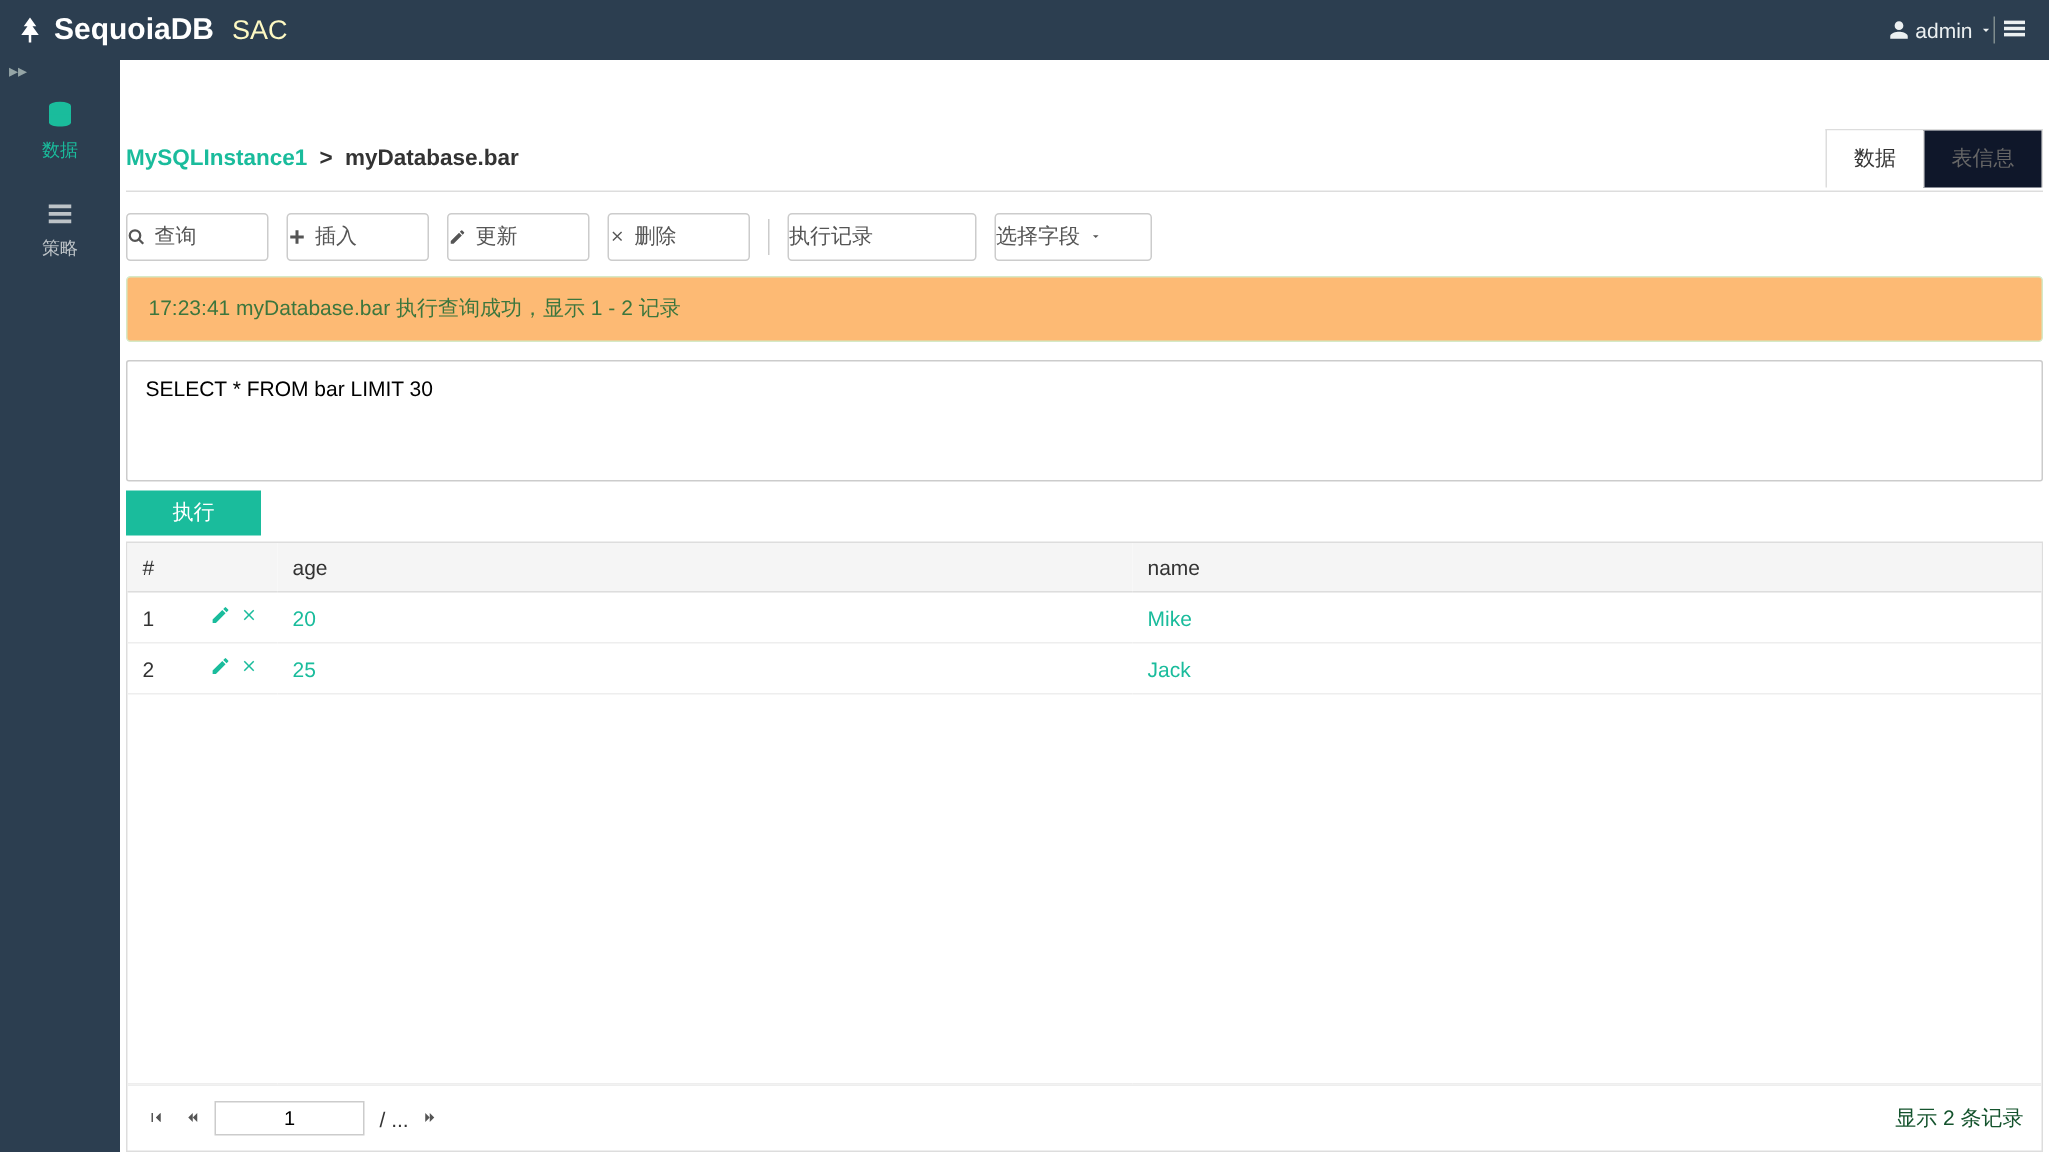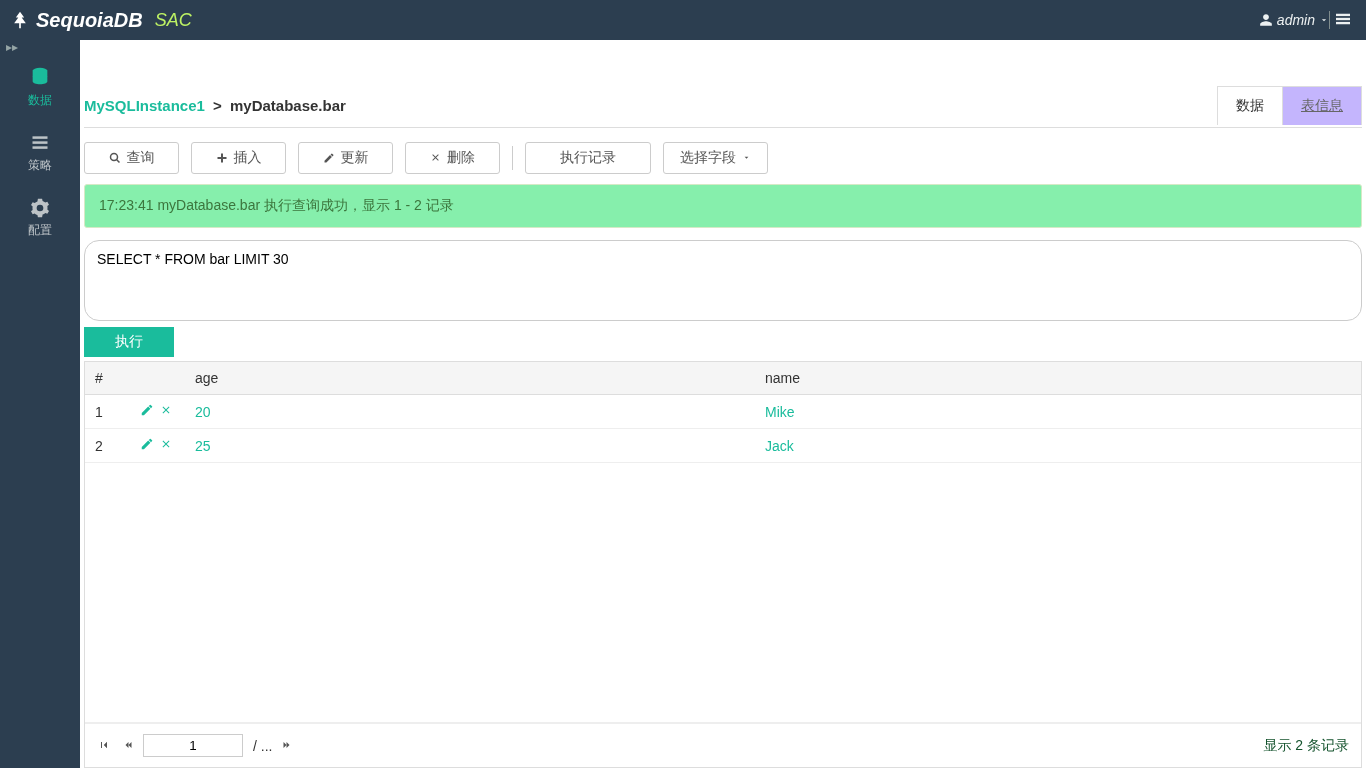--- a/index.html
+++ b/index.html
@@ -1,45 +1,45 @@
 <!DOCTYPE html>
 <html><head>
 <meta charset="utf-8">
 <style>
 * { margin: 0; padding: 0; box-sizing: border-box; }
 body { font-family: "Helvetica Neue", Helvetica, Arial, "Microsoft YaHei", sans-serif; font-size: 14px; color: #333; background: #fff; overflow: hidden; width: 1366px; height: 768px; }
-.header { height: 40px; background: #2c3e50; color: #fff; display: flex; padding: 0 10px; font-style: italic; }
+.header { height: 40px; background: #2c3e50; color: #fff; display: flex; padding: 0 10px; }
 .logo { display: flex; align-items: center; font-size: 20px; font-weight: bold; gap: 6px; }
 .logo-icon { width: 20px; height: 20px; }
-.logo-sac { color: #bef264; font-weight: normal; margin-left: 6px; font-size: 18px; }
+.logo-sac { color: #fef9c3; font-weight: normal; margin-left: 6px; font-size: 18px; }
 .header-right { margin-left: auto; display: flex; align-items: center; gap: 0; color: #ecf0f1; }
 .user-menu { display: flex; align-items: center; gap: 4px; cursor: pointer; }
 .divider-v { width: 1px; height: 18px; background: #7f8c8d; }
 .menu-icon-btn { cursor: pointer; padding: 4px; }
 .body-wrap { display: flex; height: 728px; }
 .sidebar { width: 80px; background: #2c3e50; color: #bdc3c7; display: flex; flex-direction: column; }
 .sidebar-expand { height: 14px; padding-left: 6px; cursor: pointer; color: #95a5a6; font-size: 12px; display: flex; align-items: center; }
 .sidebar-item { display: flex; flex-direction: column; align-items: center; justify-content: center; padding: 12px 0; cursor: pointer; font-size: 12px; gap: 4px; }
 .sidebar-item.active { color: #1abc9c; }
 .sidebar-icon { font-size: 20px; }
 .main { flex: 1; display: flex; flex-direction: column; padding: 0 4px; margin-top: 44px; }
 .breadcrumb-row { display: flex; align-items: center; height: 50px; border-bottom: 1px solid #ddd; }
 .breadcrumb { font-size: 15px; font-weight: bold; }
 .breadcrumb a { color: #1abc9c; text-decoration: none; }
 .breadcrumb .sep { color: #333; margin: 0 4px; }
 .tabs { margin-left: auto; display: flex; border: 1px solid #ddd; border-bottom: none; }
 .tab { padding: 10px 18px; cursor: pointer; border-left: 1px solid #ddd; }
 .tab:first-child { border-left: none; }
 .tab.active { background: #fff; border-bottom: 1px solid #fff; margin-bottom: -1px; }
-.tab:not(.active) { background: #c4b5fd; color: #666; text-decoration: underline; }
+.tab:not(.active) { background: #0f172a; color: #666; }
 .toolbar { display: flex; gap: 12px; padding: 14px 0 10px; align-items: center; }
-.btn { border: 1px solid #ccc; background: #fff; padding: 6px 0; width: 95px; text-align: center; cursor: pointer; border-radius: 3px; font-size: 14px; display: inline-flex; align-items: center; justify-content: center; gap: 6px; color: #555; }
+.btn { border: 1px solid #ccc; background: #fff; padding: 6px 0; width: 95px; text-align: center; cursor: pointer; border-radius: 3px; font-size: 14px; display: inline-flex; align-items: center; justify-content: flex-start; gap: 6px; color: #555; }
 .toolbar-sep { width: 1px; height: 24px; background: #ccc; }
-.status-bar { background: #86efac; border: 1px solid #d6e9c6; color: #3c763d; padding: 12px 14px; border-radius: 3px; margin-bottom: 12px; }
-.sql-box { border: 1px solid #ccc; border-radius: 15px; padding: 10px 12px; width: 100%; height: 90px; font-family: inherit; font-size: 14px; resize: none; outline: none; }
+.status-bar { background: #fdba74; border: 1px solid #d6e9c6; color: #3c763d; padding: 12px 14px; border-radius: 3px; margin-bottom: 12px; }
+.sql-box { border: 1px solid #ccc; border-radius: 2px; padding: 10px 12px; width: 100%; height: 90px; font-family: inherit; font-size: 14px; resize: none; outline: none; }
 .exec-btn { background: #1abc9c; color: #fff; border: none; padding: 6px 0; width: 90px; cursor: pointer; margin-top: 6px; font-size: 14px; }
 .table-wrap { margin-top: 4px; border: 1px solid #ddd; }
 table { width: 100%; border-collapse: collapse; }
 th, td { text-align: left; padding: 8px 10px; border-bottom: 1px solid #eee; }
 thead th { background: #f5f5f5; font-weight: normal; color: #333; border-bottom: 1px solid #ddd; }
 .col-idx { width: 45px; }
 .col-actions { width: 55px; }
 .col-age { width: 570px; }
 .link { color: #1abc9c; cursor: pointer; }
 .row-actions { color: #1abc9c; display: flex; gap: 6px; }
@@ -98,26 +98,20 @@
         </svg>
       <span>数据</span>
     </div>
     <div class="sidebar-item">
       <svg class="sidebar-icon" width="20" height="20" viewBox="0 0 24 24" fill="currentColor">
           <rect x="3" y="4" width="18" height="3"></rect>
           <rect x="3" y="10" width="18" height="3"></rect>
           <rect x="3" y="16" width="18" height="3"></rect>
         </svg>
       <span>策略</span>
-    </div>
-    <div class="sidebar-item">
-      <svg class="sidebar-icon" width="20" height="20" viewBox="0 0 24 24" fill="currentColor">
-          <path d="M12 8a4 4 0 100 8 4 4 0 000-8zm9 4a9 9 0 01-.2 1.9l2 1.6-2 3.5-2.4-1a9 9 0 01-3.3 1.9L14.5 23h-5l-.6-2.6a9 9 0 01-3.3-1.9l-2.4 1-2-3.5 2-1.6A9 9 0 013 12c0-.6.1-1.3.2-1.9l-2-1.6 2-3.5 2.4 1a9 9 0 013.3-1.9L9.5 1h5l.6 2.6a9 9 0 013.3 1.9l2.4-1 2 3.5-2 1.6c.1.6.2 1.3.2 1.9z"></path>
-        </svg>
-      <span>配置</span>
     </div>
   </div>
 
   <div class="main">
     <div class="breadcrumb-row">
       <div class="breadcrumb">
         <a href="#">MySQLInstance1</a>
         <span class="sep">&gt;</span>
         <span>myDatabase.bar</span>
       </div>

